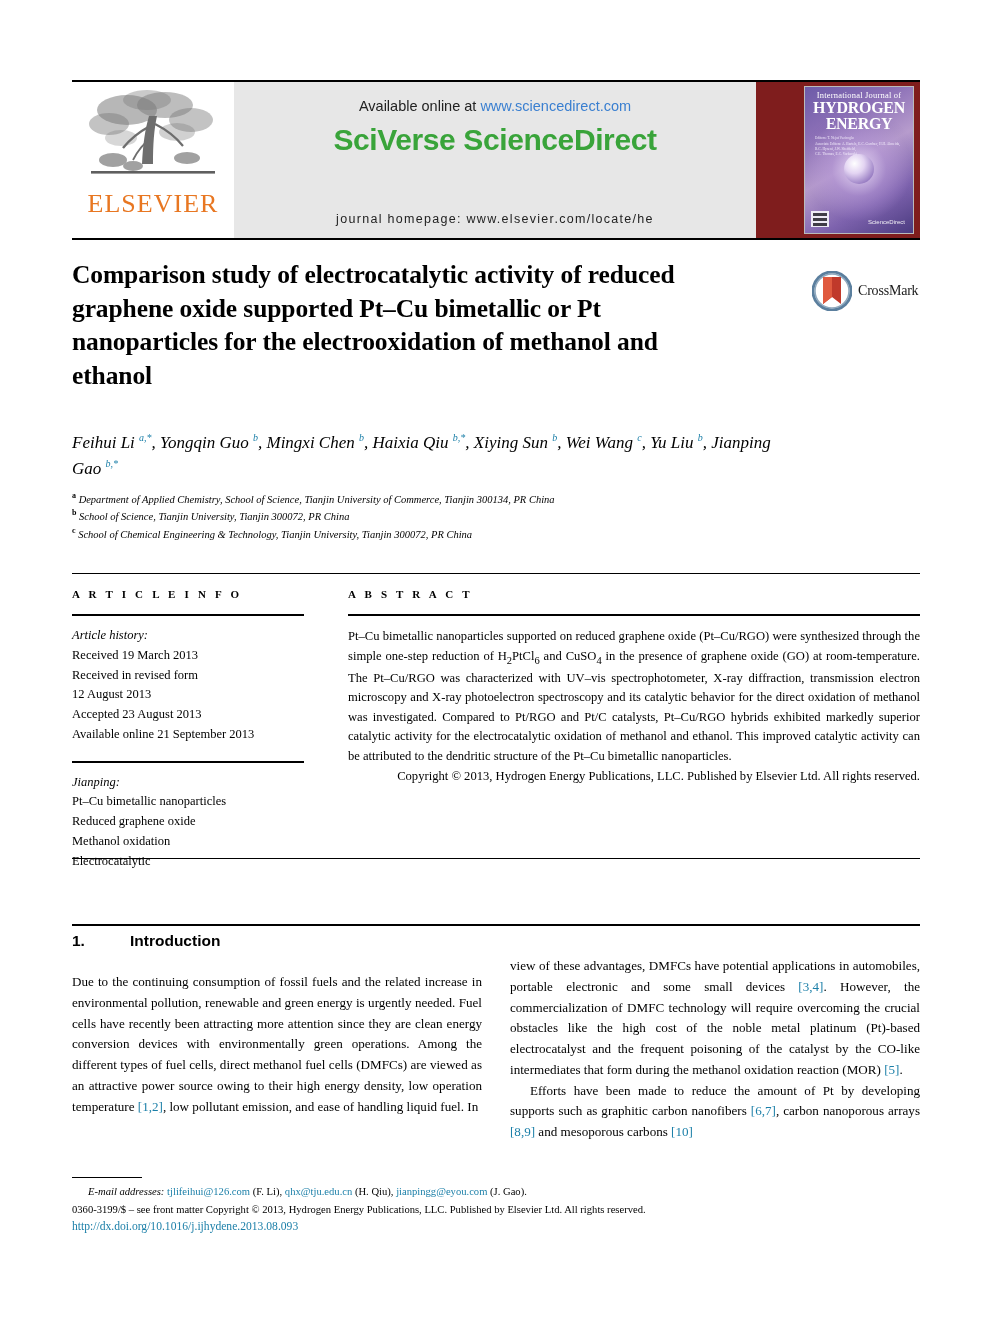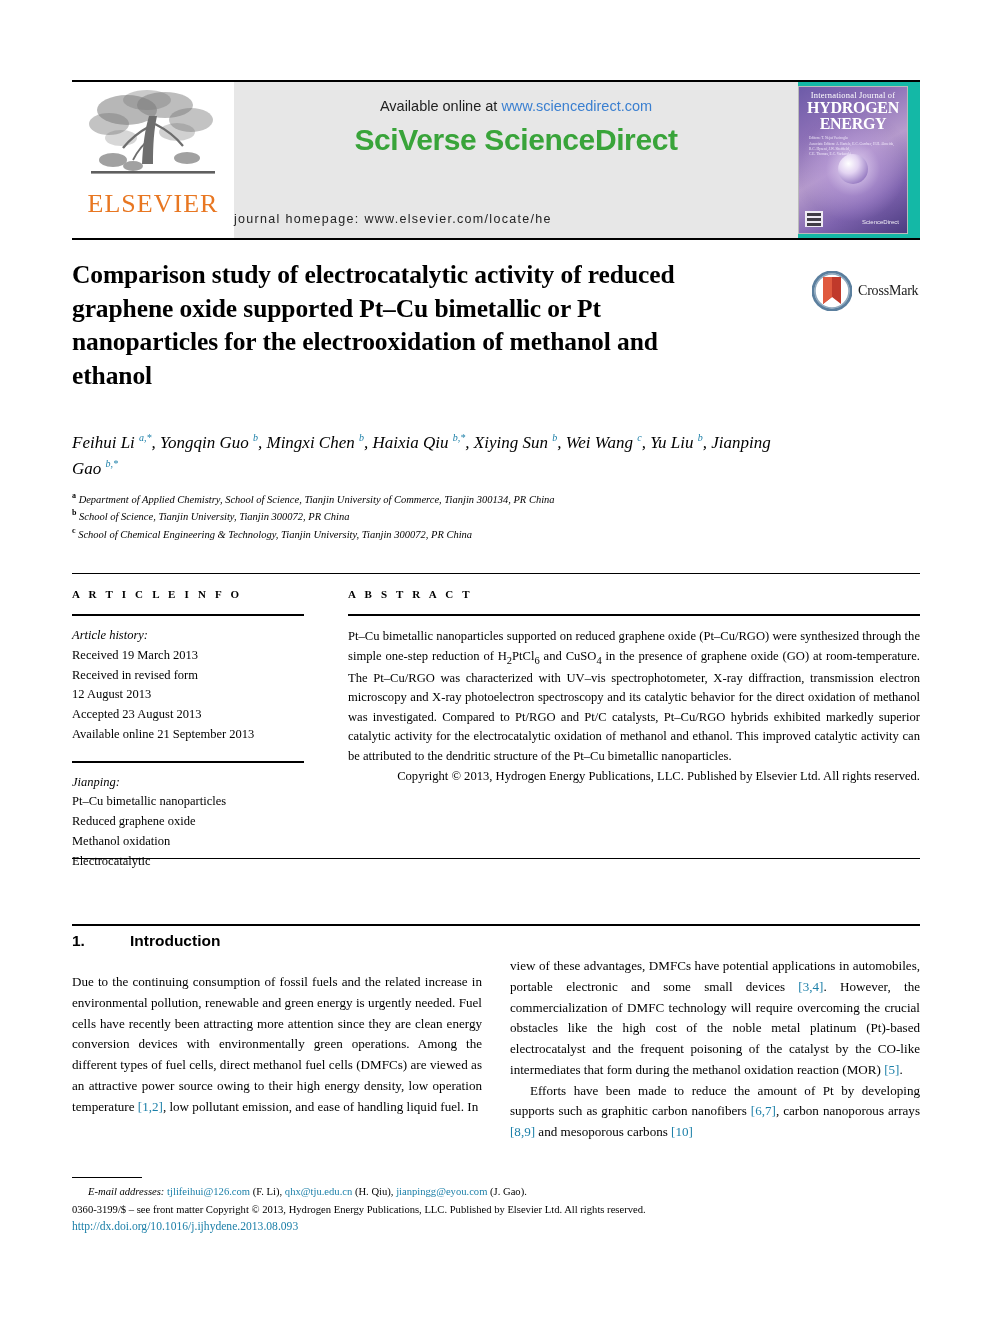--- a/index.html
+++ b/index.html
@@ -100,33 +100,34 @@
     font-size: 30px;
     font-weight: bold;
     color: #39a43a;
     letter-spacing: -0.4px;
   }
   .journal-home {
     position: absolute;
     bottom: 12px;
     left: 0;
     width: 100%;
-    text-align: left;
+    text-align: center;
     font-family: "Liberation Sans", sans-serif;
     font-size: 12.5px;
     letter-spacing: 1.3px;
     color: #222;
   }
   .cover-box {
     width: 122px;
     flex: none;
     display: flex;
     align-items: center;
-    justify-content: flex-start;
-    background: #14b8a6;
+    justify-content: center;
+    background: #7f1d1d;
+    padding-left: 42px;
   }
   .cover {
     width: 110px;
     height: 148px;
     position: relative;
     overflow: hidden;
     background: linear-gradient(150deg,#6d5ba8 0%, #8b6fb6 25%, #b79ccd 50%, #7e63ae 75%, #4b3b80 100%);
     border: 1px solid #bbb;
     box-sizing: border-box;
   }

